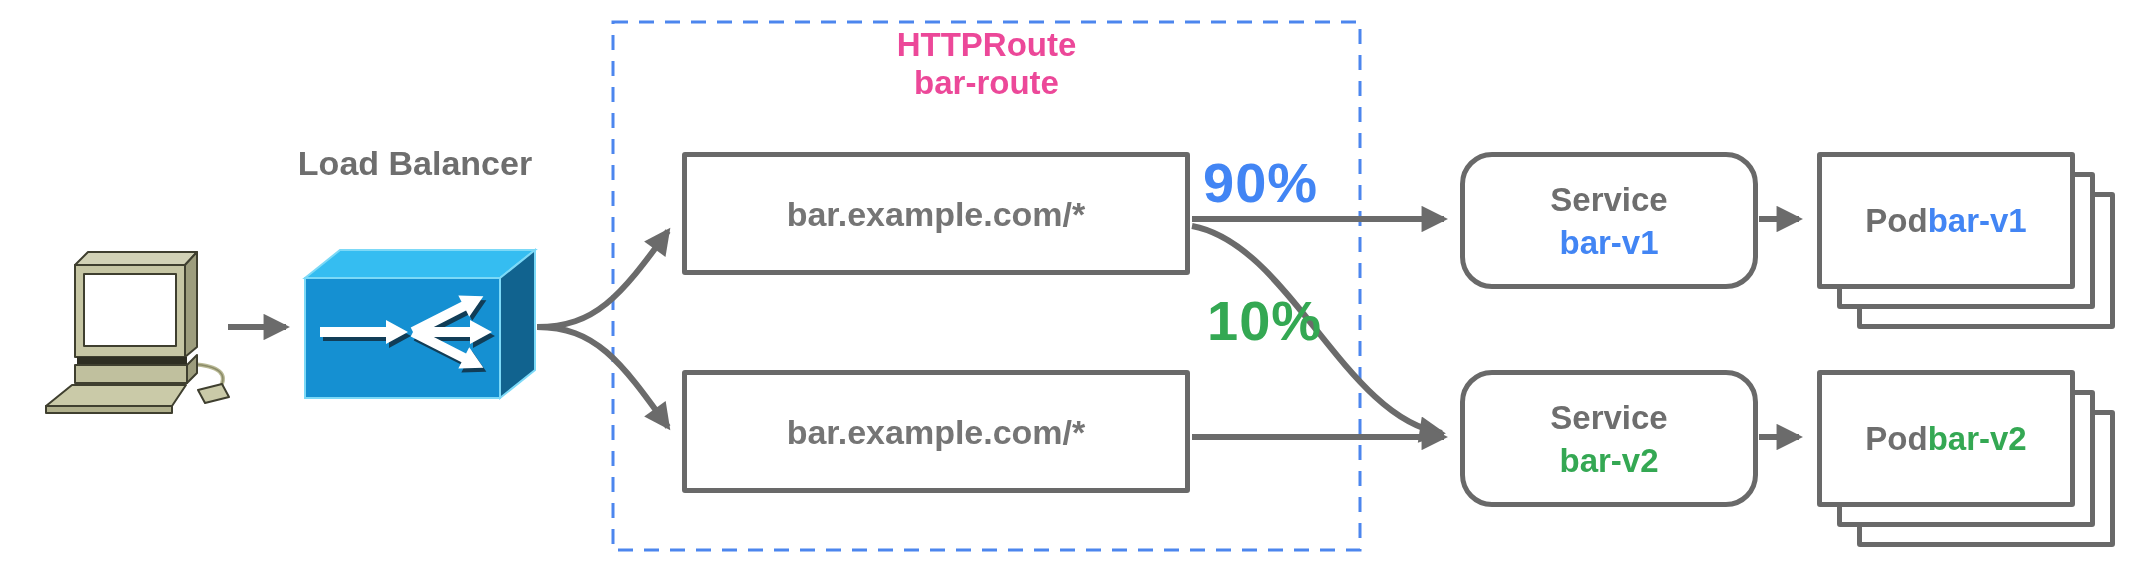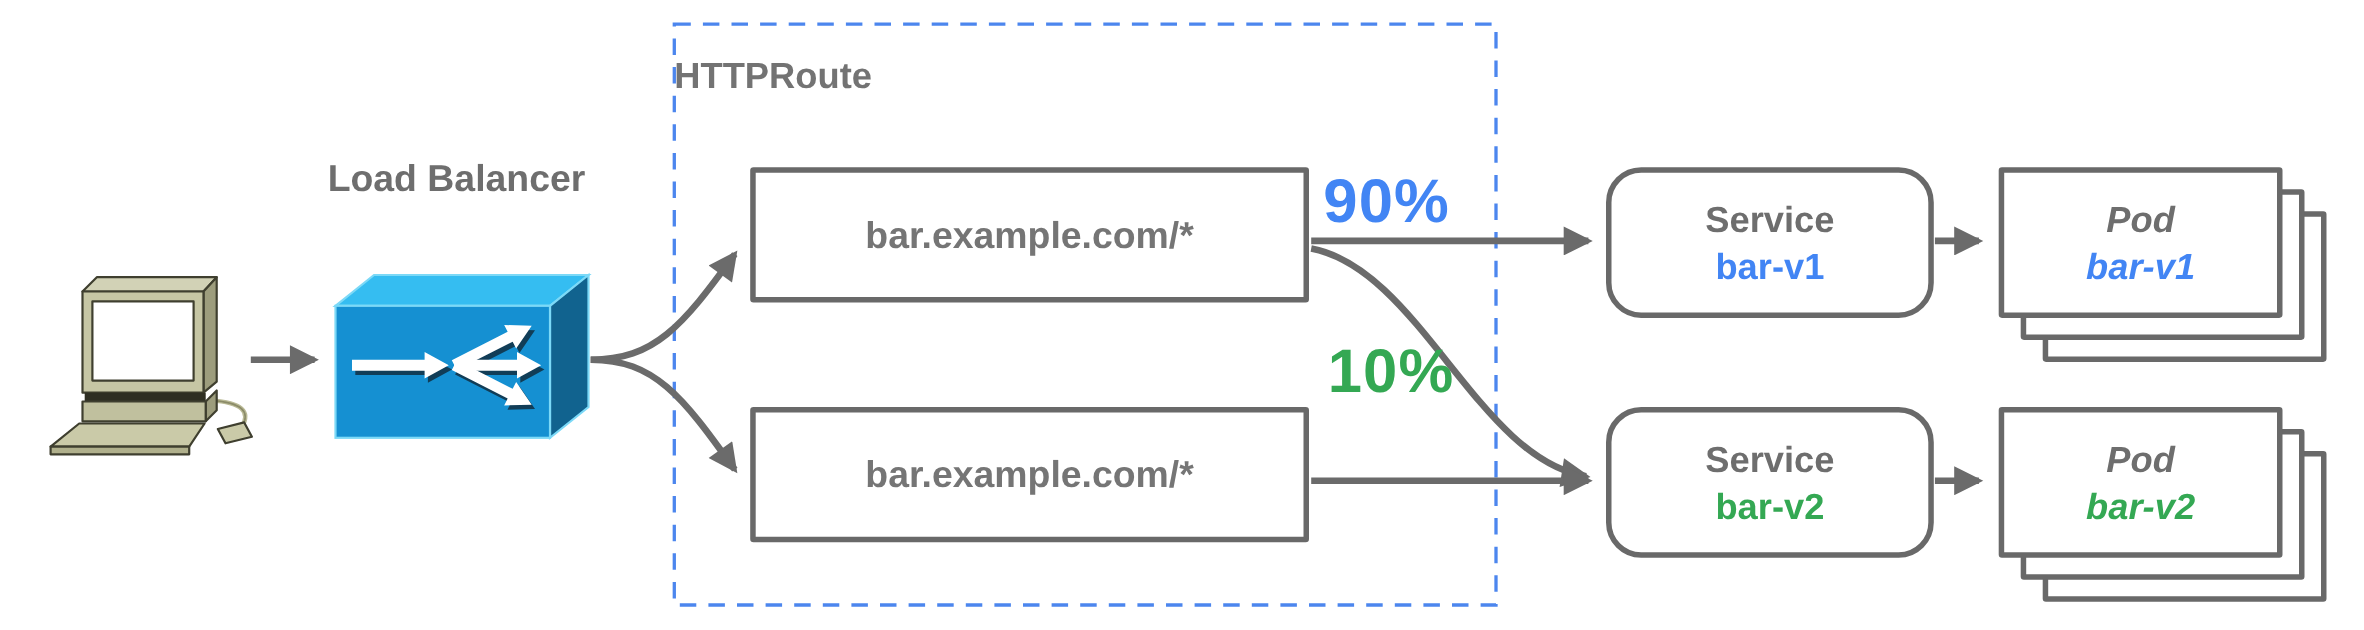--- a/index.html
+++ b/index.html
@@ -13,29 +13,29 @@
     position:absolute;box-sizing:border-box;background:#ffffff;
     border:5px solid #696969;border-radius:3px;
     display:flex;flex-direction:column;align-items:center;justify-content:center;
     text-align:center;
   }
   .rule-box{left:682px;width:508px;height:123px;font-size:34px;color:#757575;line-height:44px;}
   .rule-box .match:empty{display:none;}
   .svc-box{left:1460px;width:298px;height:137px;font-size:33px;line-height:43px;border-radius:32px;}
   .kind{color:#6e6e6e;}
   .lb-label{left:240px;top:144px;width:350px;text-align:center;font-size:34px;color:#6e6e6e;}
-  .route-title{left:613px;top:26px;width:747px;font-size:33px;line-height:38px;color:#737373;margin-top:24px;}
+  .route-title{left:613px;top:26px;width:747px;text-align:center;font-size:33px;line-height:38px;color:#ec4899;}
   .weight{position:absolute;font-size:56px;letter-spacing:1px;}
   .pod-stack{position:absolute;width:303px;height:181px;}
   .pod-card{
     position:absolute;box-sizing:border-box;width:258px;height:137px;background:#ffffff;
     border:5px solid #696969;border-radius:3px;
   }
-  .pod-front{display:flex;flex-direction:column;align-items:center;justify-content:center;
-    text-align:center;font-size:33px;line-height:43px;font-style:italic;}
+  .pod-front{display:flex;flex-direction:row;align-items:center;justify-content:center;
+    text-align:center;font-size:33px;line-height:43px;}
 </style>
 </head>
 <body>
 
 <div class="canvas">
 
   <svg class="layer" viewBox="0 0 2149 573">
     <defs>
       <marker id="ah" viewBox="0 0 10 10" refX="8.5" refY="5" markerWidth="5" markerHeight="4.4" orient="auto" markerUnits="strokeWidth">
         <path d="M0,0 L10,5 L0,10 z" fill="#6b6b6b"></path>
@@ -106,32 +106,33 @@
           <path d="M115,81 H172 V74 L194,86 L172,98 V91 H115 Z"></path>
         </g>
       <g transform="rotate(27 115 86)">
           <path d="M115,81 H172 V74 L194,86 L172,98 V91 H115 Z"></path>
         </g>
     </g>
   </svg>
 
   <div class="abs route-title">
     <div>HTTPRoute</div>
+    <div>bar-route</div>
   </div>
 
   <div class="node-box rule-box" style="top:152px">
     <span class="host">bar.example.com/*</span>
 
   </div>
   <div class="node-box rule-box" style="top:370px">
     <span class="host">bar.example.com/*</span>
   </div>
 
   <div class="weight" style="left: 1203px; top: 150px; color: rgb(66, 133, 244);">90%</div>
-  <div class="weight" style="left: 1207px; top: 288px; color: rgb(52, 168, 83); margin-top: 16px;">10%</div>
+  <div class="weight" style="left: 1207px; top: 288px; color: rgb(52, 168, 83);">10%</div>
 
   <div class="node-box svc-box" style="top:152px">
     <span class="kind">Service</span>
     <span class="name" style="color: rgb(66, 133, 244);">bar-v1</span>
   </div>
   <div class="node-box svc-box" style="top:370px">
     <span class="kind">Service</span>
     <span class="name" style="color: rgb(52, 168, 83);">bar-v2</span>
   </div>
 

